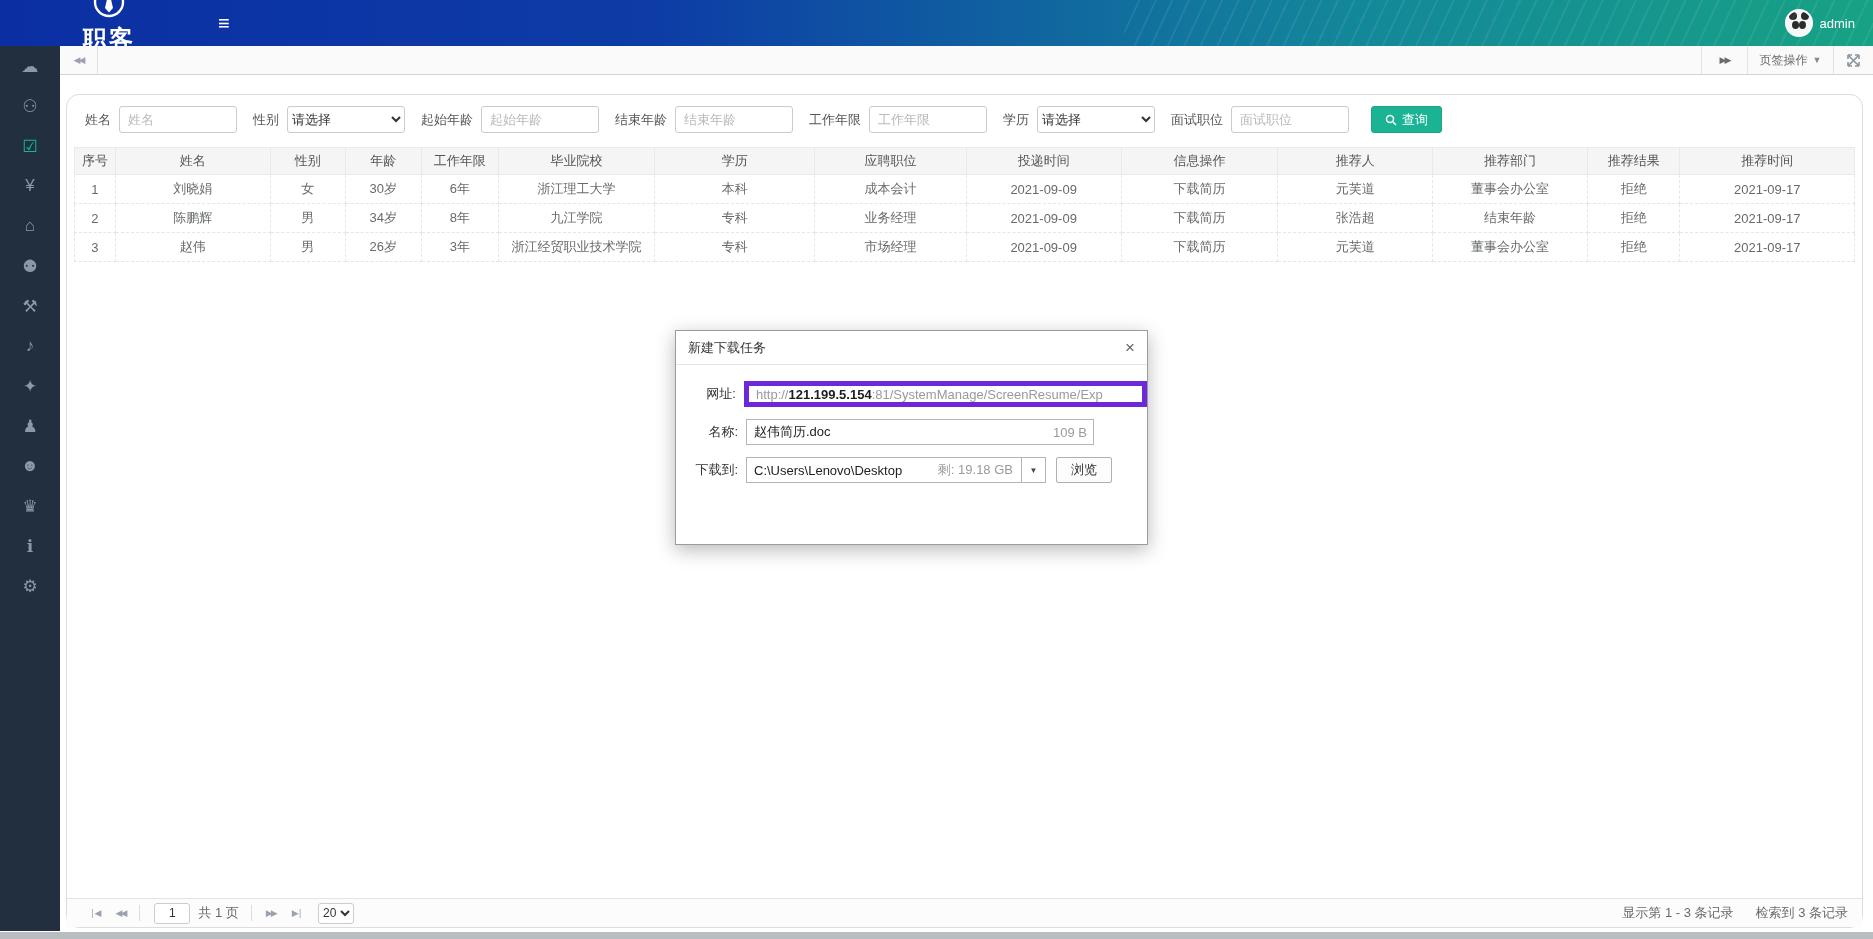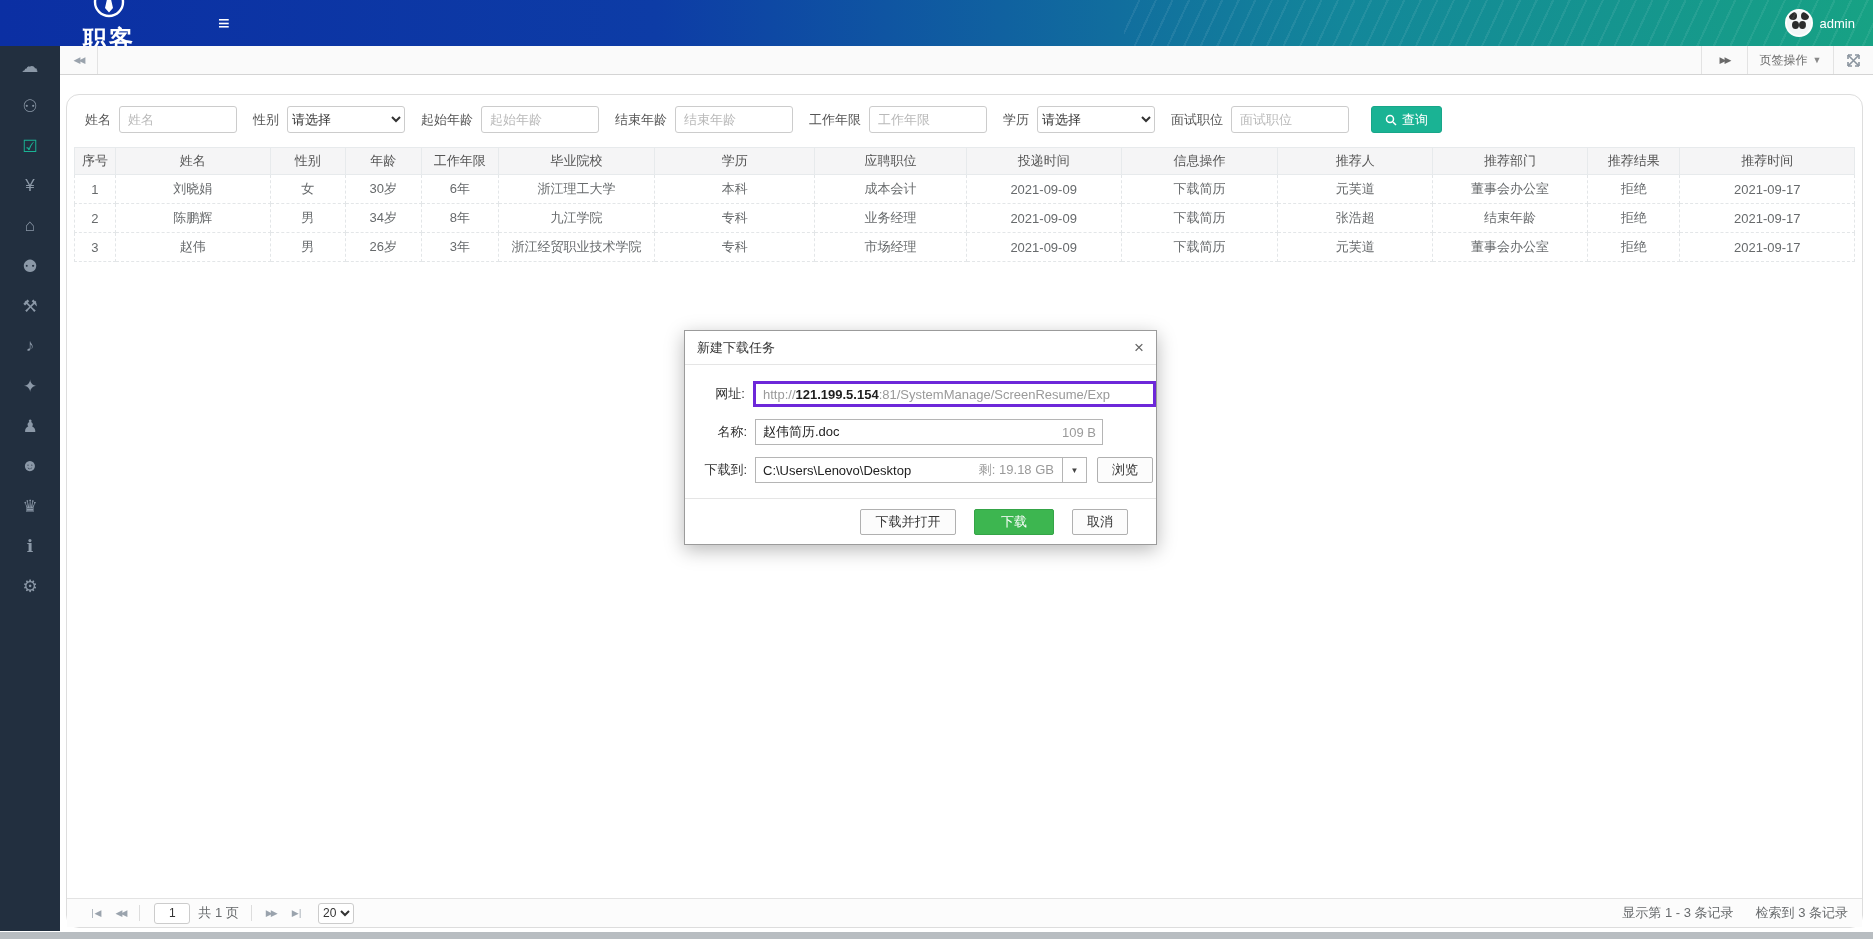--- a/index.html
+++ b/index.html
@@ -83,36 +83,36 @@
   .pg-sep { width:1px; height:16px; background:#ddd; margin:0 6px; }
   .pg-input { width:36px; height:21px; border:1px solid #ccc; border-radius:3px; text-align:center;
     font-family:inherit; font-size:12px; color:#333; margin:0 8px; }
   .pg-total { color:#676a6c; margin-right:6px; }
   .pg-size { height:21px; border:1px solid #ccc; border-radius:3px; font-family:inherit;
     font-size:12px; color:#333; background:#fff; margin-left:8px; outline:none; }
   .pg-right { margin-left:auto; display:flex; gap:22px; color:#676a6c; }
 
   
   .dialog { position:absolute; left:675px; top:330px; width:473px; height:215px; background:#fff;
-    border:1px solid #9b9b9b; box-shadow:0 5px 18px rgba(0,0,0,.28); font-size:13px;margin-left:9px; }
+    border:1px solid #9b9b9b; box-shadow:0 5px 18px rgba(0,0,0,.28); font-size:13px; }
   .dlg-title { height:34px; display:flex; align-items:center; padding:0 12px;
     border-bottom:1px solid #e5e5e5; color:#333; }
   .dlg-close { margin-left:auto; color:#666; font-size:17px; cursor:pointer; line-height:1; }
   .dlg-body { padding:8px 0 0 0; }
   .dlg-row { display:flex; align-items:center; margin:8px 0 12px 0; }
   .dlg-row label { width:70px; text-align:right; padding-right:8px; color:#333; }
-  .fake-input { width:416px; height:26px; border:3px solid #6d28d9; display:flex; align-items:center;
+  .fake-input { width:416px; height:26px; border:5px solid #6d28d9; display:flex; align-items:center;
     padding:0 7px; overflow:hidden; white-space:nowrap; background:#fff; }
   .url-gray { color:#9a9a9a; }
   .url-bold { color:#1d1d1d; font-weight:bold; }
   .name-wrap { position:relative; width:348px;border-radius:8px; }
   .name-wrap input { width:100%; height:26px; border:1px solid #b5b5b5; padding:0 52px 0 7px;
     font-family:inherit; font-size:13px; color:#222; outline:none; }
   .file-size { position:absolute; right:7px; top:6px; color:#9a9a9a; }
-  .dest-combo { width:332px; height:26px; border:1px solid #b5b5b5; display:flex; align-items:center; background:#fff; }
+  .dest-combo { width:300px; height:26px; border:1px solid #b5b5b5; display:flex; align-items:center; background:#fff; }
   .dest-path { padding-left:7px; color:#222; white-space:nowrap; }
   .dest-free { margin-left:auto; color:#9a9a9a; padding-right:8px; white-space:nowrap; }
   .dest-arrow { width:24px; align-self:stretch; border-left:1px solid #b5b5b5; display:flex;
     align-items:center; justify-content:center; font-size:8px; color:#444; cursor:pointer; background:#fff; }
   .btn-plain { height:26px; padding:0 14px; background:#fcfcfc; border:1px solid #b0b0b0;
     border-radius:2px; font-family:inherit; font-size:13px; color:#333; cursor:pointer; }
   .dlg-browse { margin-left:10px; }
   .dlg-footer { position:absolute; left:0; right:0; bottom:0; height:46px; border-top:1px solid #e5e5e5;
     display:flex; align-items:center; justify-content:flex-end; gap:18px; padding-right:28px; }
   .dlg-footer .btn-plain { min-width:96px; }
@@ -382,21 +382,16 @@
       <div class="dlg-row">
         <label>下载到:</label>
         <div class="dest-combo">
           <span class="dest-path">C:\Users\Lenovo\Desktop</span>
           <span class="dest-free">剩: 19.18 GB</span>
           <span class="dest-arrow">▼</span>
         </div>
         <button class="btn-plain dlg-browse">浏览</button>
       </div>
     </div>
-    <div class="dlg-footer">
-      <button class="btn-plain">下载并打开</button>
-      <button class="btn-green">下载</button>
-      <button class="btn-plain" style="min-width:56px">取消</button>
-    </div>
   </div>
 
   <div class="bottom-strip"></div>
 </div>
 
 </body></html>

